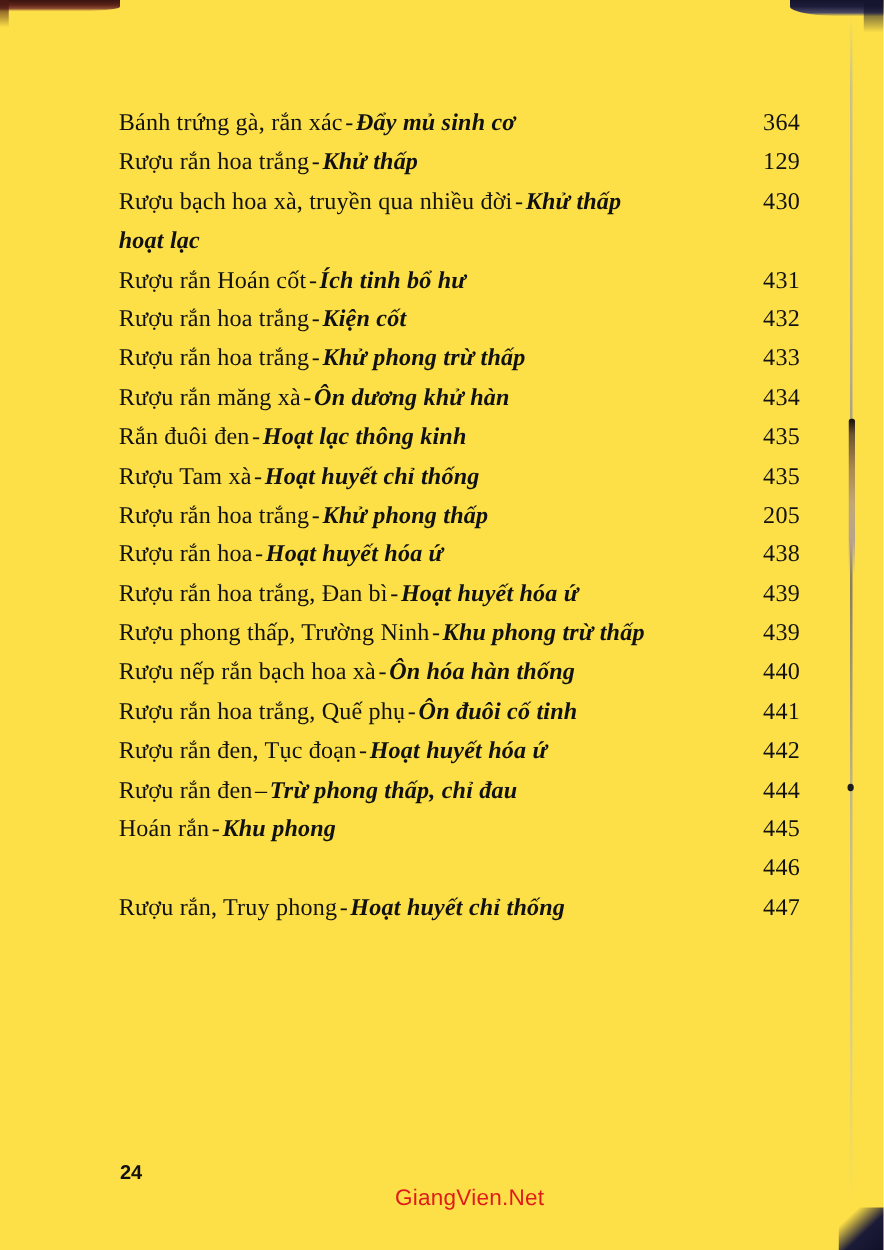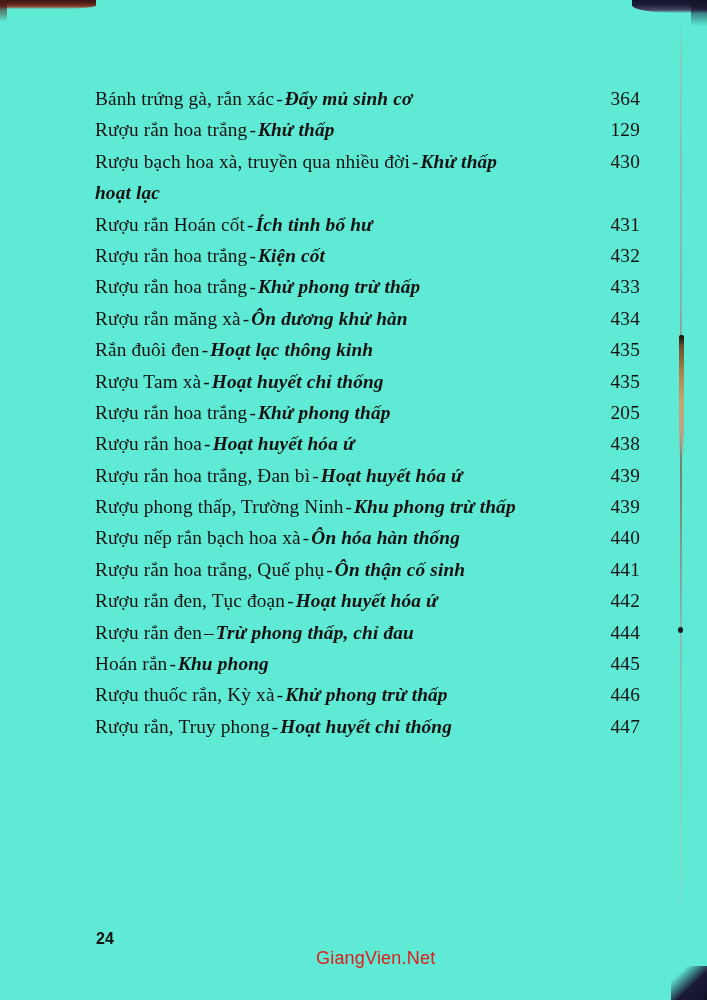--- a/index.html
+++ b/index.html
@@ -9,21 +9,21 @@
     background: #ffffff;
   }
   body {
     font-family: "Liberation Serif", "DejaVu Serif", serif;
   }
 
   #page {
     position: relative;
     width: 707px;
     height: 1000px;
-    background: #5eead4;
+    background: #fde047;
     overflow: hidden;
   }
 
   
   .scan-artifact {
     position: absolute;
     pointer-events: none;
   }
   #artifact-top-left {
     left: 0px;
@@ -237,37 +237,36 @@
       </div>
       <div class="toc-row">
         <span class="toc-text"><span class="toc-name">Rượu phong thấp, Trường Ninh</span><span class="toc-sep">-</span><span class="toc-effect">Khu phong trừ thấp</span></span>
         <span class="toc-page">439</span>
       </div>
       <div class="toc-row">
         <span class="toc-text"><span class="toc-name">Rượu nếp rắn bạch hoa xà</span><span class="toc-sep">-</span><span class="toc-effect">Ôn hóa hàn thống</span></span>
         <span class="toc-page">440</span>
       </div>
       <div class="toc-row">
-        <span class="toc-text"><span class="toc-name">Rượu rắn hoa trắng, Quế phụ</span><span class="toc-sep">-</span><span class="toc-effect">Ôn thận cố sinh</span></span>
+        <span class="toc-text"><span class="toc-name">Rượu rắn hoa trắng, Quế phụ</span><span class="toc-sep">-</span><span class="toc-effect">Ôn đuôi cố tinh</span></span>
         <span class="toc-page">441</span>
       </div>
       <div class="toc-row">
         <span class="toc-text"><span class="toc-name">Rượu rắn đen, Tục đoạn</span><span class="toc-sep">-</span><span class="toc-effect">Hoạt huyết hóa ứ</span></span>
         <span class="toc-page">442</span>
       </div>
       <div class="toc-row">
         <span class="toc-text"><span class="toc-name">Rượu rắn đen</span><span class="toc-sep">–</span><span class="toc-effect">Trừ phong thấp, chỉ đau</span></span>
         <span class="toc-page">444</span>
       </div>
       <div class="toc-row">
         <span class="toc-text"><span class="toc-name">Hoán rắn</span><span class="toc-sep">-</span><span class="toc-effect">Khu phong</span></span>
         <span class="toc-page">445</span>
       </div>
       <div class="toc-row">
-        <span class="toc-text"><span class="toc-name">Rượu  thuốc rắn, Kỳ xà</span><span class="toc-sep">-</span><span class="toc-effect">Khử phong trừ thấp</span></span>
         <span class="toc-page">446</span>
       </div>
       <div class="toc-row">
         <span class="toc-text"><span class="toc-name">Rượu rắn, Truy phong</span><span class="toc-sep">-</span><span class="toc-effect">Hoạt huyết chỉ thống</span></span>
         <span class="toc-page">447</span>
       </div>
     </div>
 
   <div id="folio">24</div>
 

